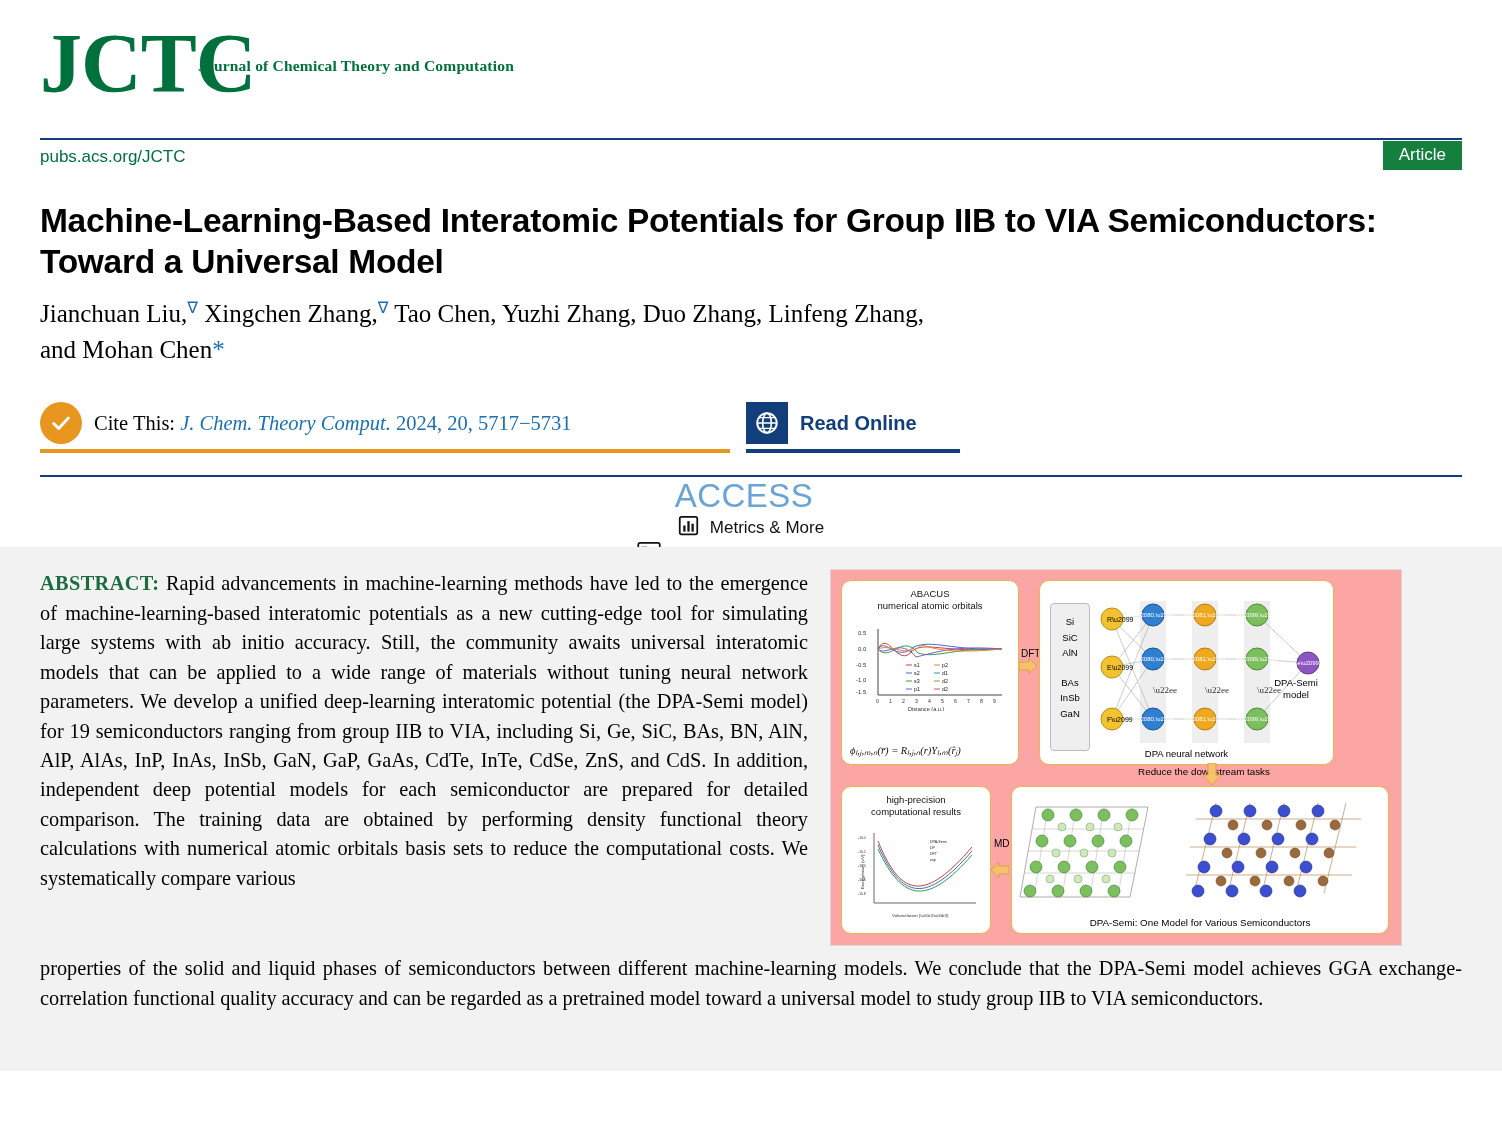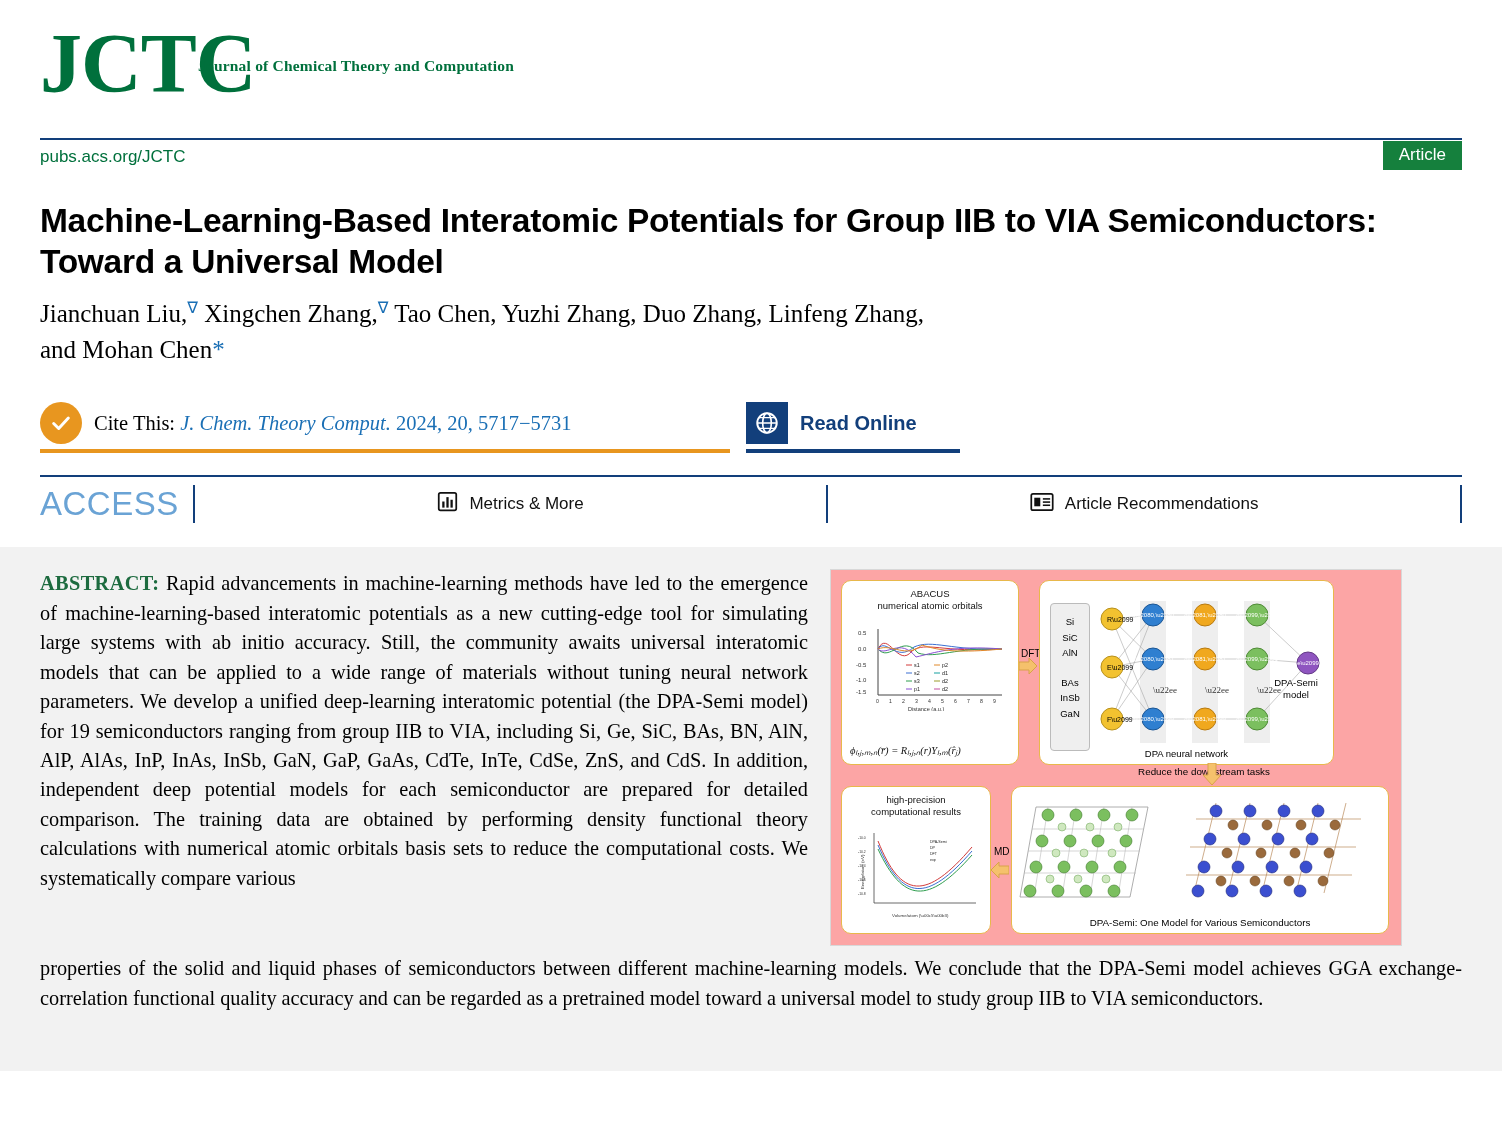--- a/index.html
+++ b/index.html
@@ -144,20 +144,21 @@
   }
 
   
   .accessbar {
     margin: 22px 40px 0 40px;
     border-top: 2px solid #123f7b;
     height: 54px;
     display: flex;
     align-items: center;
     position: relative;
+    flex-direction: column;
   }
   .access-label {
     font-family: "Liberation Sans", sans-serif;
     font-size: 33px;
     color: #6aa3d5;
     letter-spacing: 0.5px;
     padding-right: 14px;
   }
   .vbar { width: 2px; height: 38px; background: #123f7b; }
   .access-item {
@@ -293,21 +294,21 @@
   }
   .lat-caption {
     position: absolute;
     bottom: 5px; left: 0; right: 0;
     text-align: center;
     font-family: "Liberation Sans", sans-serif;
     font-size: 9.8px;
   }
   .md-label {
     position: absolute;
-    left: 163px; top: 276px;
+    left: 163px; top: 268px;
     font-family: "Liberation Sans", sans-serif;
     font-size: 10px;
   }
   .dft-label {
     position: absolute;
     left: 190px; top: 78px;
     font-family: "Liberation Sans", sans-serif;
     font-size: 10px;
   }
 </style>

